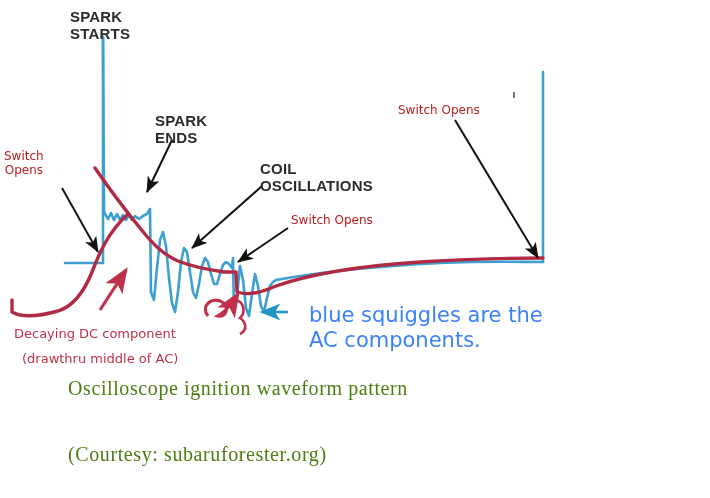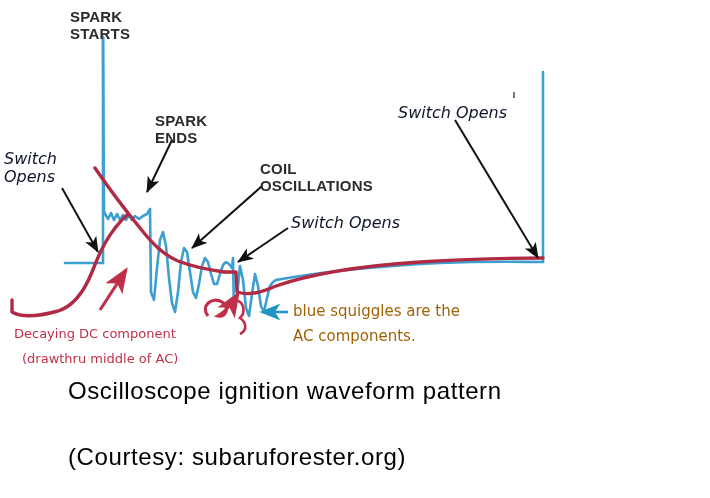--- a/index.html
+++ b/index.html
@@ -8,30 +8,30 @@
   #stage{position:absolute;left:0;top:0;width:710px;height:393px;background:#fff;}
   svg#wave{position:absolute;left:0;top:0;width:710px;height:498px;}
 
   .lbl{position:absolute;white-space:pre;line-height:1.15;}
 
   
   .print{font-family:"Liberation Sans",sans-serif;font-weight:bold;
          font-size:15px;color:#2b2b2b;letter-spacing:.2px;}
 
   
-  .hand{font-family:"DejaVu Sans",sans-serif;font-size:16px;color:#0f172a;font-style:italic;}
+  .hand{font-family:"DejaVu Sans",sans-serif;font-size:12px;color:#b91c1c;}
 
   
   .red{font-family:"DejaVu Sans",sans-serif;font-size:13px;color:#c0304a;}
 
   
-  .teal{font-family:"DejaVu Sans",sans-serif;font-size:15px;color:#a16207;}
+  .teal{font-family:"DejaVu Sans",sans-serif;font-size:21px;color:#3b82f6;margin-left:16px;}
 
   
-  .cap{font-family:Liberation Sans, sans-serif;font-size:24px;color:#000000;
+  .cap{font-family:Liberation Serif, serif;font-size:20px;color:#4d7c0f;
        letter-spacing:.6px;}
 </style>
 </head>
 <body>
 
 <div id="stage">
 
   <svg id="wave" viewBox="0 0 710 498">
     <defs>
       <marker id="arrowBlack" markerWidth="9" markerHeight="9" refX="7.5" refY="3.2" orient="auto" markerUnits="strokeWidth">
@@ -110,21 +110,21 @@
   <div class="lbl print" style="left:70px;top:8px;">SPARK
 STARTS</div>
 
   <div class="lbl print" style="left:155px;top:112px;">SPARK
 ENDS</div>
 
   <div class="lbl print" style="left:260px;top:160px;">COIL
 OSCILLATIONS</div>
 
 
-  <div class="lbl hand" style="left:4px;top:150px;">Switch
+  <div class="lbl hand" style="left:4px;top:150px;text-align:center;">Switch
 Opens</div>
 
   <div class="lbl hand" style="left:291px;top:214px;">Switch Opens</div>
 
   <div class="lbl hand" style="left:398px;top:104px;">Switch Opens</div>
 
   <div class="lbl red" style="left:14px;top:327px;">Decaying DC component</div>
 
   <div class="lbl red" style="left:22px;top:352px;">(drawthru middle of AC)</div>
 

